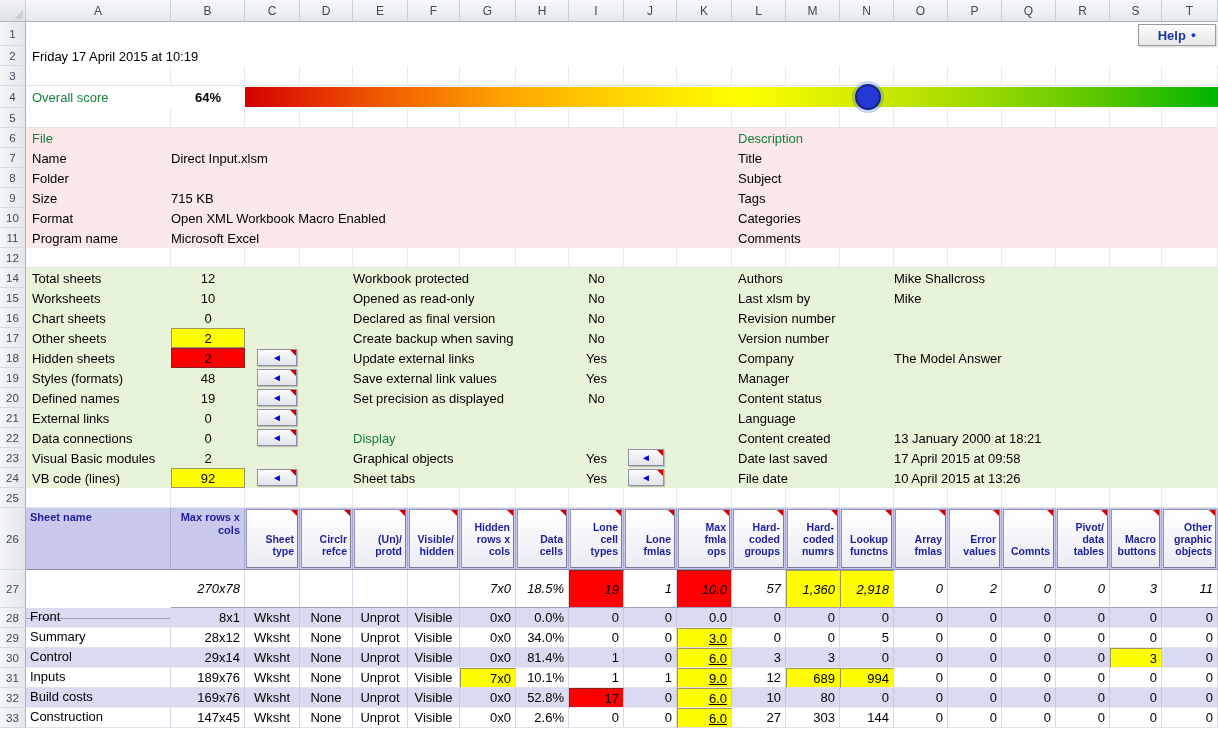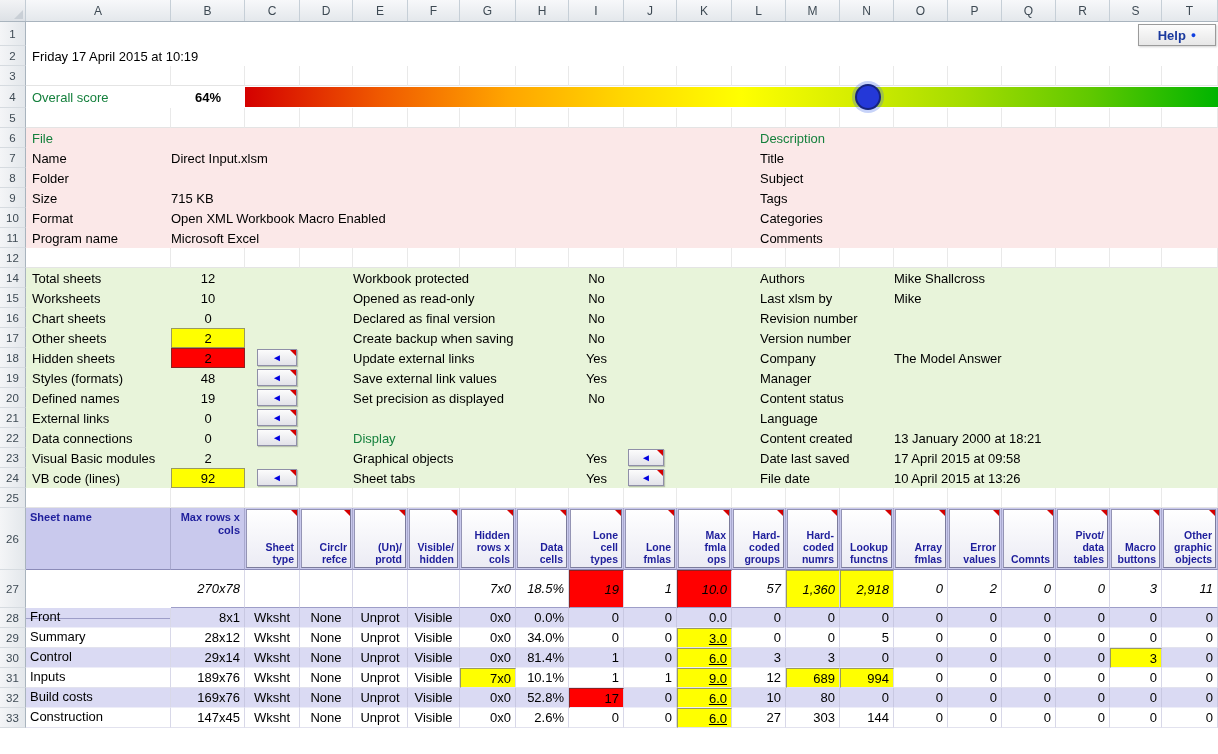--- a/index.html
+++ b/index.html
@@ -27,21 +27,21 @@
 
   .gcell{border-right:1px solid #E9E9E9;border-bottom:1px solid #E4E4E4;background:#fff}
 
   
   .pink{background:#FBE8E8}
   .green{background:#E8F4DA}
 
   
   .lab,.sechdr{position:absolute;top:0;height:100%;display:flex;align-items:center;white-space:nowrap}
   .sechdr{font-weight:normal;color:#15803d}
-  .posA{left:6px}.posB{left:145px}.posE{left:327px}.posL{left:734px}.posO{left:868px}
+  .posA{left:6px}.posB{left:145px}.posE{left:327px}.posL{left:712px}.posO{left:868px}
   .valB{position:absolute;left:145px;width:74px;top:0;height:100%;display:flex;align-items:center;justify-content:center}
   .valI{position:absolute;left:543px;width:55px;top:0;height:100%;display:flex;align-items:center;justify-content:center}
   .hlY{background:#FFFF00;border:1px solid #9a9a60}
   .hlR{background:#FF0000;border:1px solid #8d2020}
   .un{text-decoration:underline}
   .ital{font-style:italic}
   .bold{font-weight:bold}
 
   
   .title{position:absolute;left:6px;top:2px;font-size:15px;font-weight:bold;color:#1B3A9E;white-space:nowrap}
@@ -69,21 +69,21 @@
   .tc{display:flex;align-items:center;padding:0 4px;overflow:hidden}
   .al{justify-content:flex-start}.ar{justify-content:flex-end}.ac{justify-content:center}
   .pre{white-space:pre-line;line-height:1.25;align-items:center}
   .hc{padding:1px;border-right:1px solid #A9A9CE;border-bottom:1px solid #8B8BB8}
   .hflat{color:#1E1E9C;font-weight:bold;font-size:11px;white-space:pre-line;line-height:1.2;padding:3px 4px}
   .hfA{align-items:flex-start}
   .hfB{align-items:flex-start;justify-content:flex-end;text-align:right}
   .hbtn{position:relative;width:100%;height:100%;background:linear-gradient(#FFFFFF,#EBEBF4);
     border:1px solid #9494B4;border-right-color:#7C7C9C;border-bottom-color:#7C7C9C;cursor:pointer;
     display:flex;align-items:flex-end;justify-content:flex-end;text-align:right;
-    color:#1E1E9C;font-weight:bold;font-size:10.5px;line-height:1.15;white-space:pre-line;padding:2px 3px}
+    color:#1E1E9C;font-weight:bold;font-size:10.5px;line-height:1.15;white-space:pre-line;padding:10px 3px}
   .trow{background:#fff}
   .trow .tc{border-right:1px solid #D8D8E8;border-bottom:1px solid #E2E2EE}
   .trow.shade{background:#DADAF3}
   .trow.shade .tc{border-right:1px solid #C8C8E2;border-bottom:1px solid #EDEDF8}
   .totalrow .tc{border-bottom:1px solid #9E9EC8}
 </style>
 </head>
 <body>
 
 <div class="sheet">

